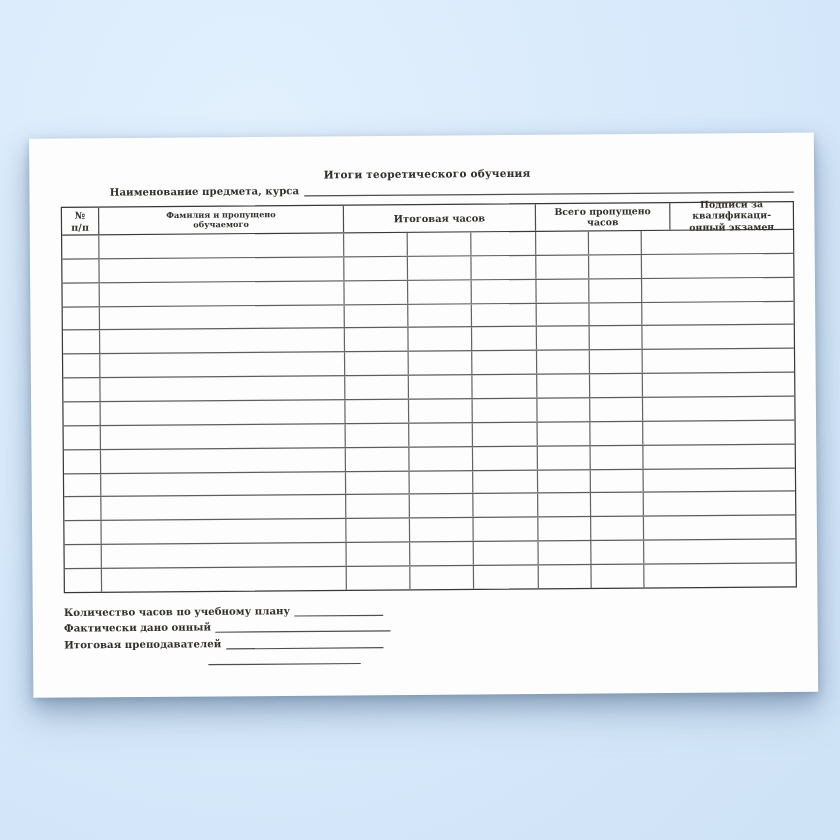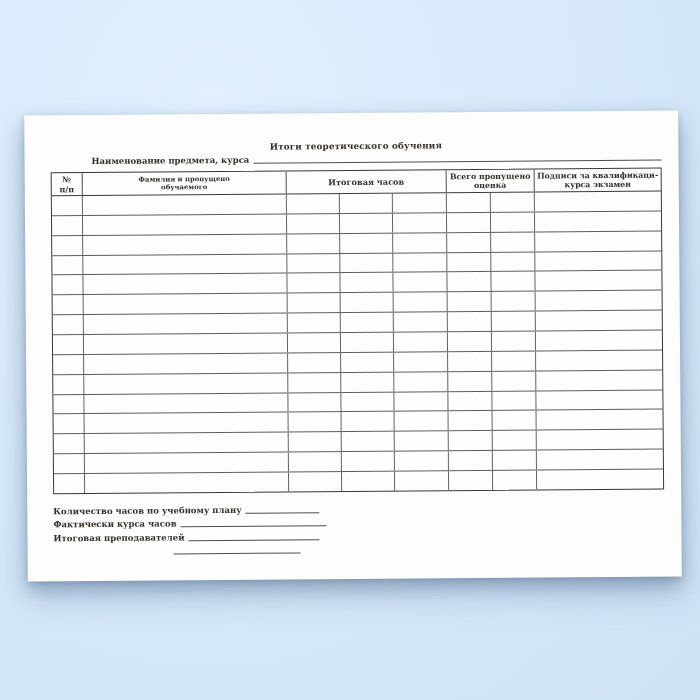--- a/index.html
+++ b/index.html
@@ -71,21 +71,21 @@
     justify-content: center;
     text-align: center;
     font-weight: 600;
     line-height: 9px;
     border-right: 1px solid #4c4c4c;
   }
   .hc span { display: block; }
   .h-num  { width: 31px;  font-size: 8px;  line-height: 10px; }
   .h-name { width: 204px; font-size: 6.8px; line-height: 8.5px; }
   .h-grade{ width: 160px; font-size: 8.2px; }
-  .h-miss { width: 88px;  font-size: 7.8px; line-height: 9.5px; }
+  .h-miss { width: 112px;  font-size: 7.8px; line-height: 9.5px; }
   .h-exam { flex: 1; font-size: 7.8px; line-height: 9.5px; border-right: none; }
 
   .grid-body { flex: 1; display: flex; flex-direction: column; }
   .row {
     flex: 1;
     display: flex;
     border-bottom: 1px solid #5d5d5d;
   }
   .row:last-child { border-bottom: none; }
   .cell { border-right: 1px solid #636363; }
@@ -135,25 +135,25 @@
       </div>
       <div class="hc h-name">
         <span>Фамилия и пропущено</span>
         <span>обучаемого</span>
       </div>
       <div class="hc h-grade">
         <span>Итоговая часов</span>
       </div>
       <div class="hc h-miss">
         <span>Всего пропущено</span>
-        <span>оценка</span>
+        <span>часов</span>
       </div>
       <div class="hc h-exam">
         <span>Подписи за квалификаци-</span>
-        <span>курса экзамен</span>
+        <span>онный экзамен</span>
       </div>
     </div>
     <div class="grid-body">
         <div class="row">
           <div class="cell c-num"></div>
           <div class="cell c-name"></div>
           <div class="cell c-g"></div>
           <div class="cell c-g"></div>
           <div class="cell c-g3"></div>
           <div class="cell c-m"></div>
@@ -302,21 +302,21 @@
         </div>
       </div>
   </div>
 
   <div class="footer">
     <div class="f-row">
       <span class="f-label">Количество часов по учебному плану</span>
       <span class="blank-line u1"></span>
     </div>
     <div class="f-row">
-      <span class="f-label">Фактически курса часов</span>
+      <span class="f-label">Фактически дано онный</span>
       <span class="blank-line u2"></span>
     </div>
     <div class="f-row">
       <span class="f-label">Итоговая преподавателей</span>
       <span class="blank-line u3"></span>
     </div>
     <div class="f-row">
       <span class="blank-line u4"></span>
     </div>
   </div>

